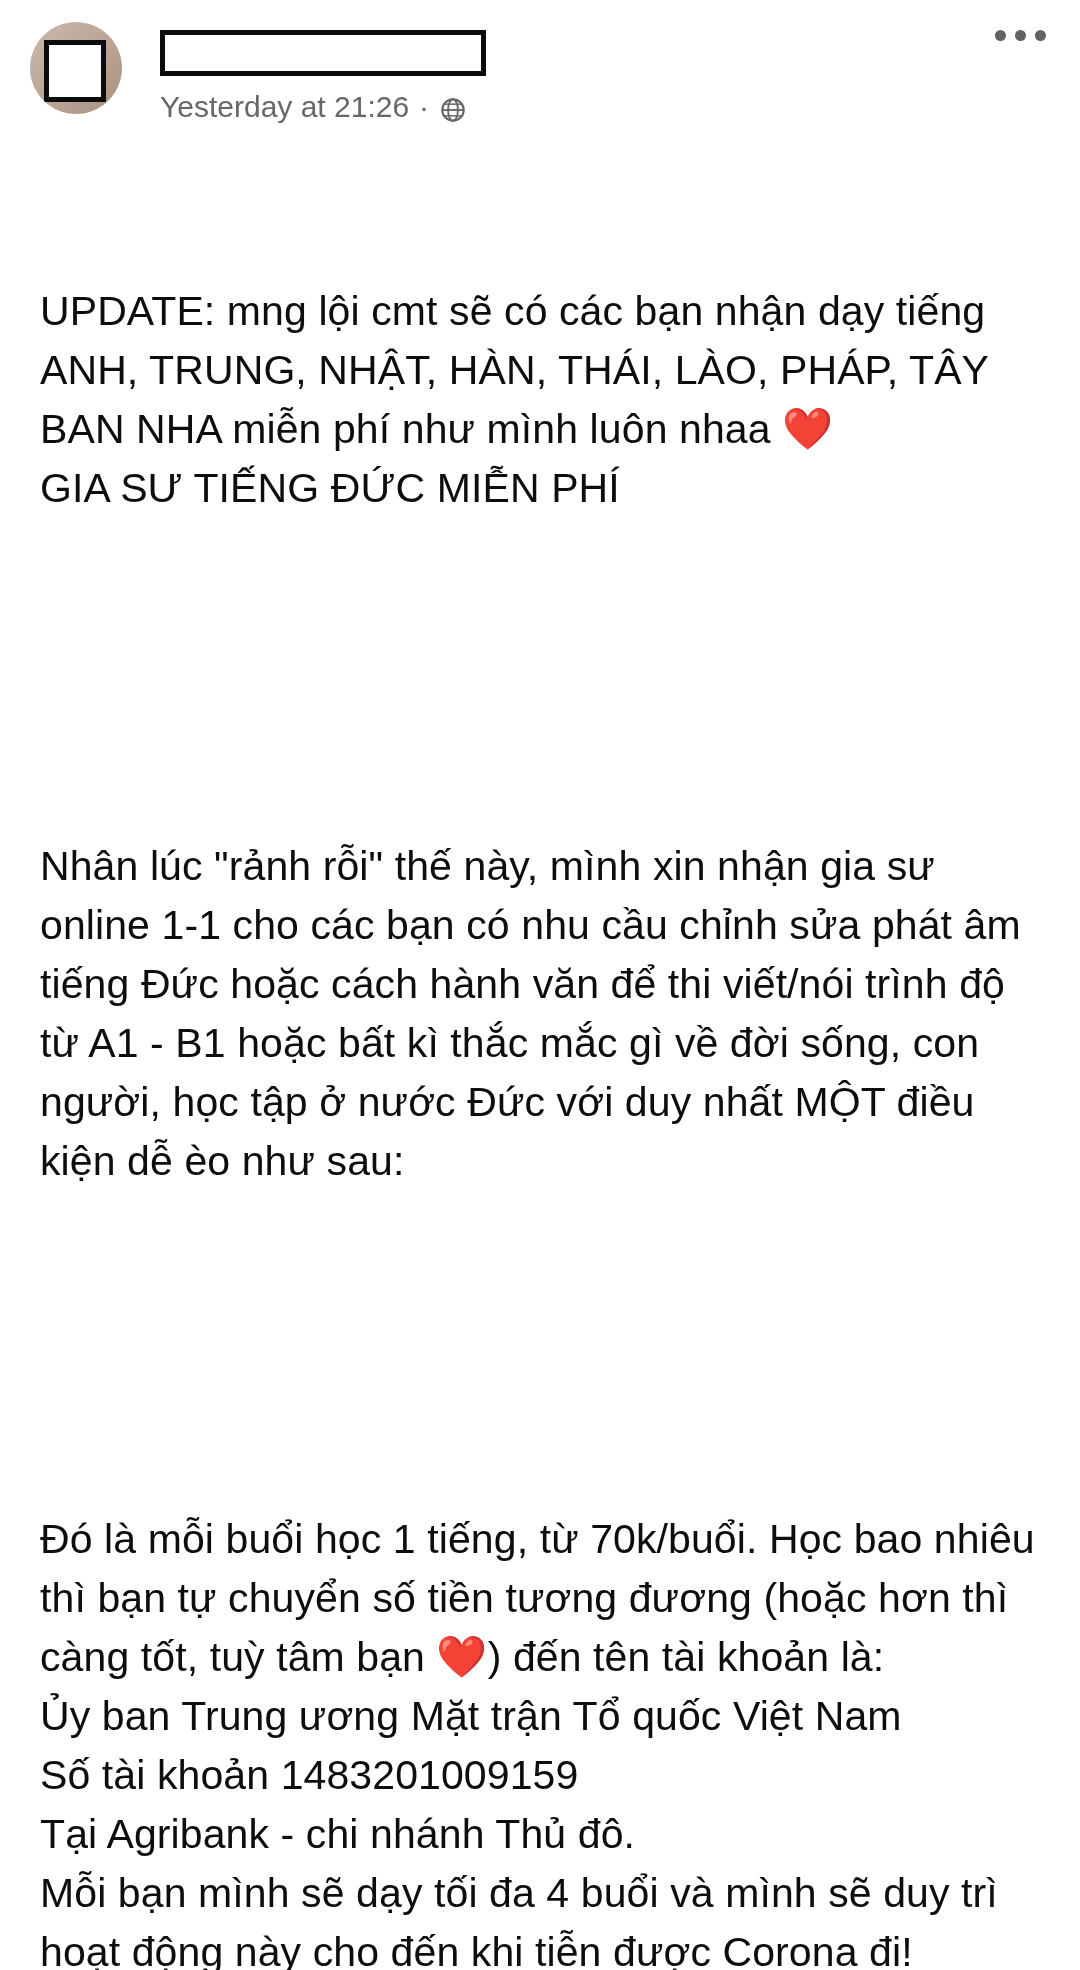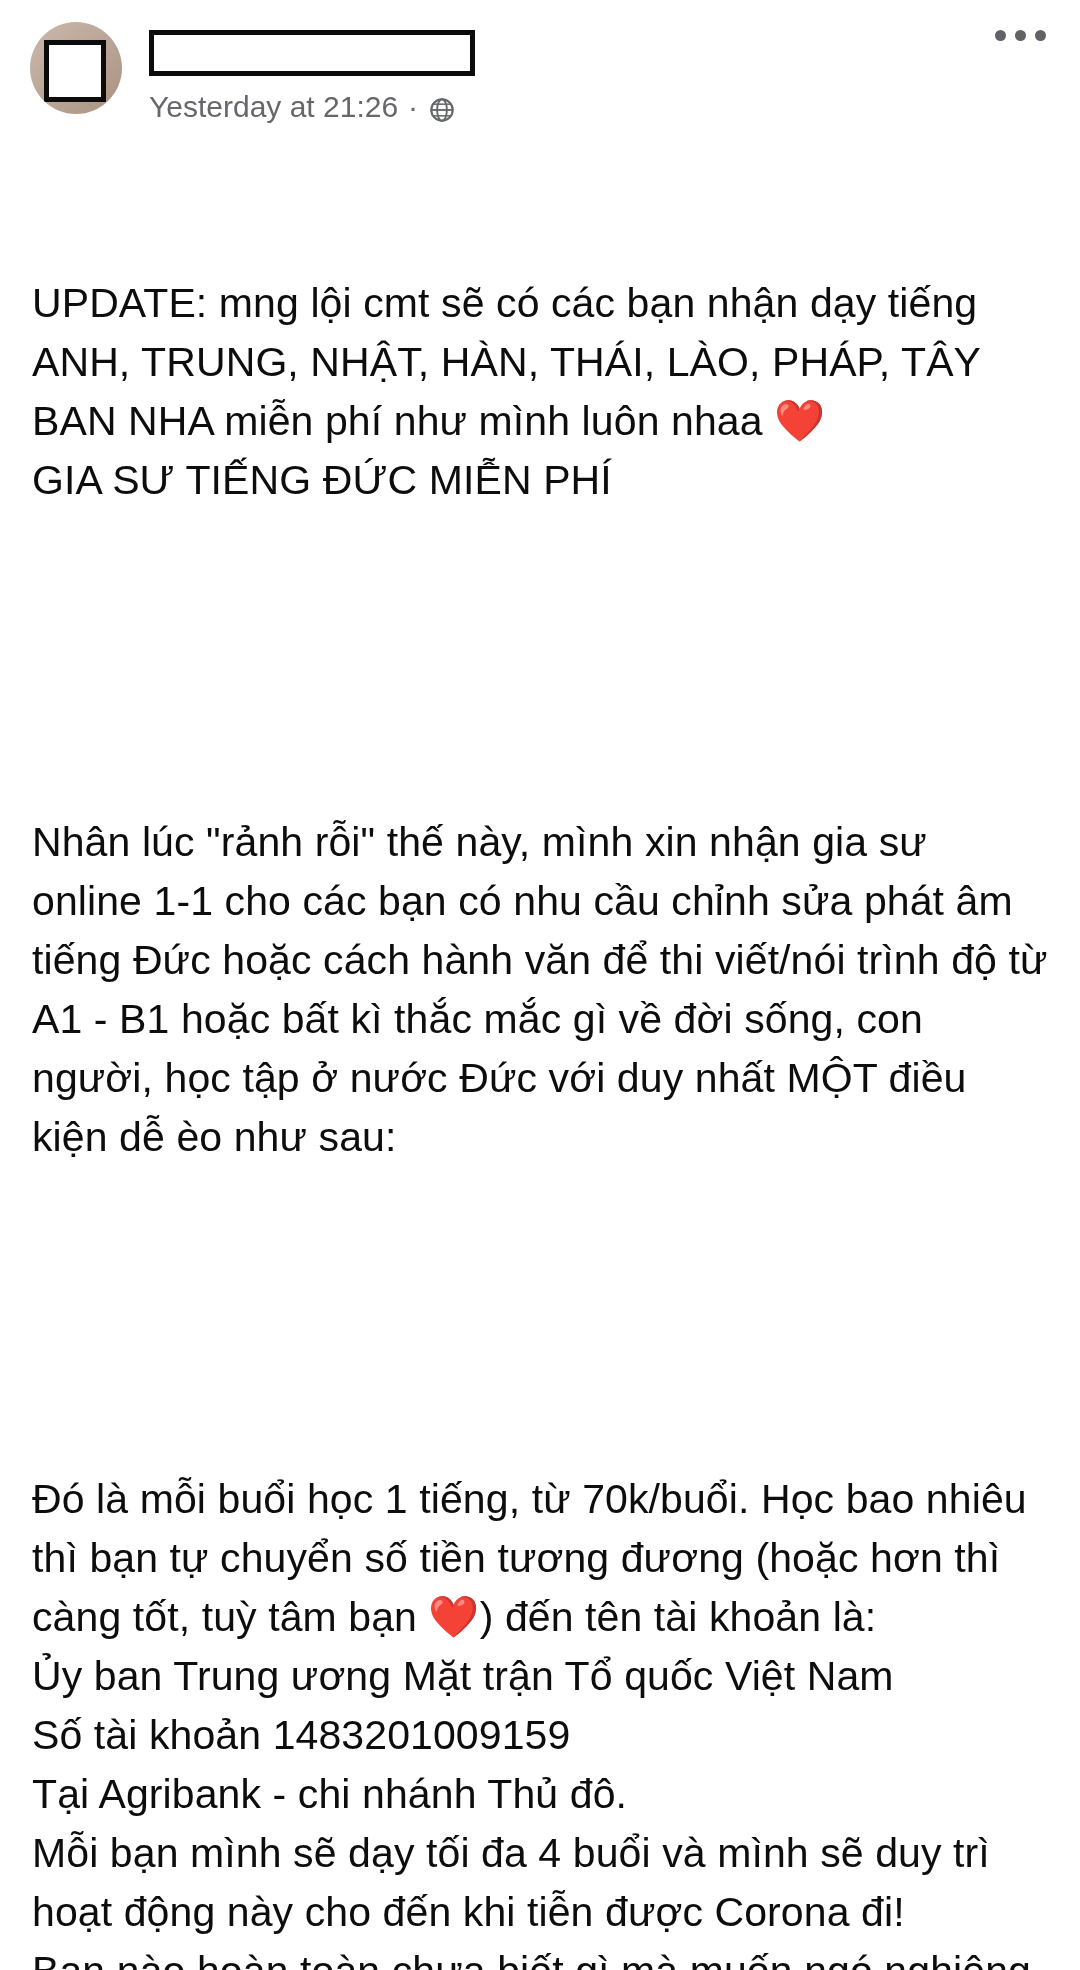--- a/index.html
+++ b/index.html
@@ -43,21 +43,21 @@
     position: absolute;
     left: 14px;
     top: 18px;
     width: 62px;
     height: 62px;
     background: #ffffff;
     border: 5px solid #0b0b0b;
     box-sizing: border-box;
   }
   .header-text {
-    margin-left: 27px;
+    margin-left: 38px;
     display: flex;
     flex-direction: column;
     justify-content: flex-start;
     padding-top: 12px;
   }
   .name-redact {
     width: 326px;
     height: 46px;
     background: #ffffff;
     border: 5px solid #0b0b0b;
@@ -103,21 +103,21 @@
   .post-body {
     padding: 22px 28px 0 28px;
     font-size: 41px;
     line-height: 59px;
     color: #0d0d0d;
     letter-spacing: 0.1px;
     white-space: pre-wrap;
     word-wrap: break-word;
   }
   .post-body .para {
-    margin: 4px;
+    margin: 12px;
     white-space: pre-wrap;
   }
   .spacer {
     height: 59px;
   }
 </style>
 </head>
 <body>
 
 <div class="post">

